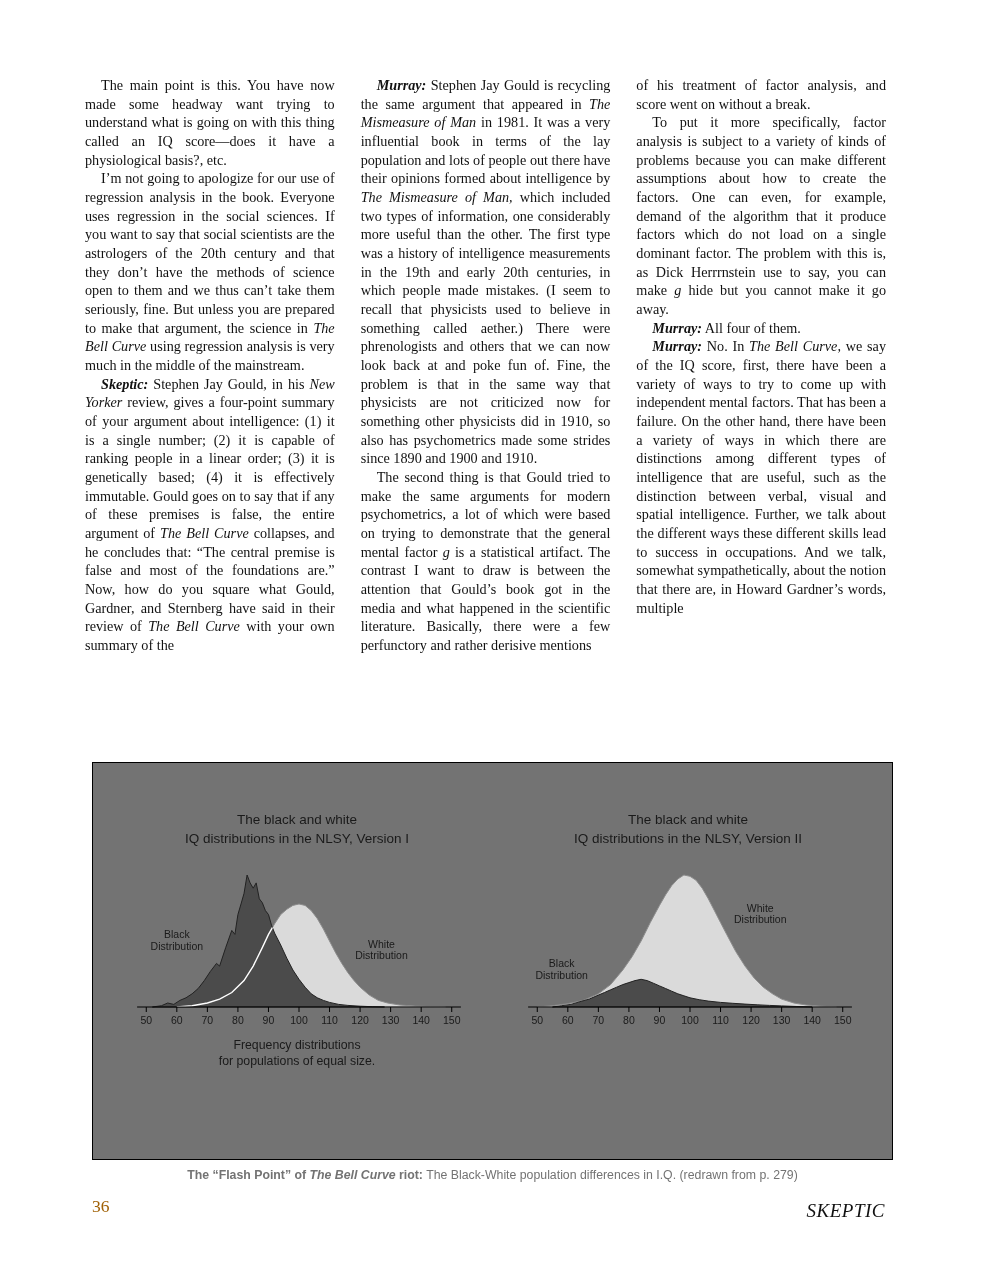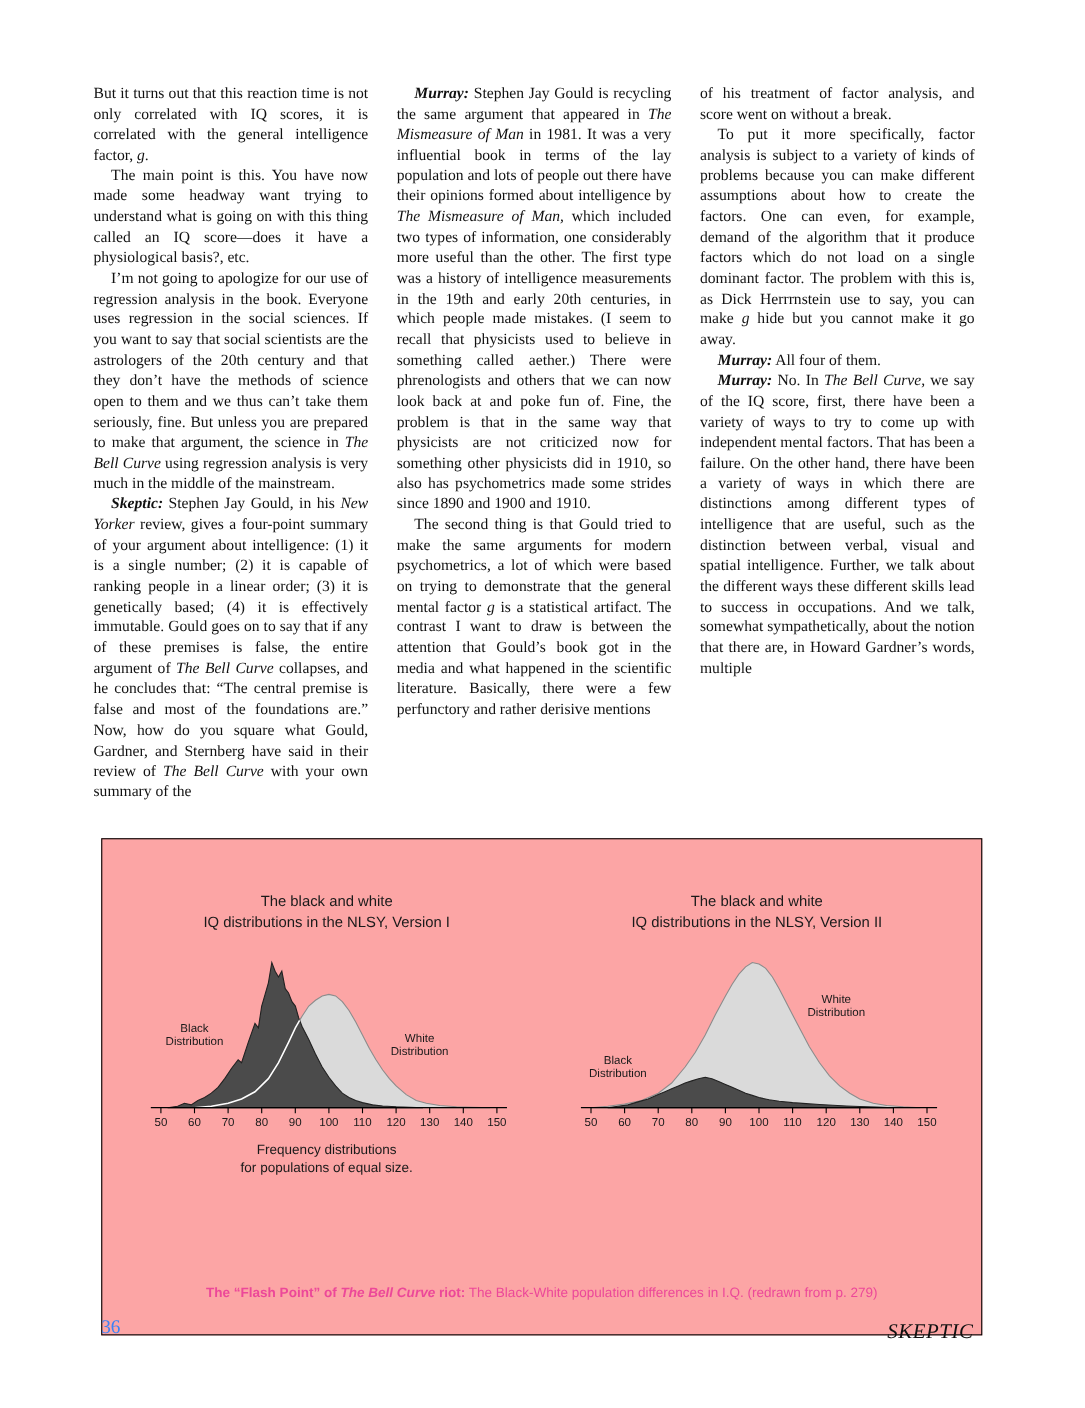--- a/index.html
+++ b/index.html
@@ -15,62 +15,61 @@
   .col{
     flex:1;font-size:14.2px;line-height:1.315;text-align:justify;
     hyphens:auto;-webkit-hyphens:auto;
   }
   .col p{margin:0;text-indent:16px;}
   .col p.noindent{text-indent:0;}
   .col .i{font-style:italic;}
   .col .bi{font-style:italic;font-weight:700;}
 
   .figure-box{
-    position:absolute;left:92px;top:762px;width:801px;height:452px;
-    border:1.5px solid #000;box-sizing:border-box;background:#fca5a5;
+    position:absolute;left:92px;top:762px;width:801px;height:398px;
+    border:1.5px solid #000;box-sizing:border-box;background:#737373;
   }
   .charts-row{
     display:flex;justify-content:space-between;
     padding:48px 28px 0 28px;
   }
   .chart-section{width:352px;}
   .chart-title{
     text-align:center;font-family:"Liberation Sans",sans-serif;
     font-size:13.5px;line-height:1.4;color:#1a1a1a;white-space:pre-line;
     margin-bottom:10px;
   }
   svg.plot{display:block;}
   .tick-label{font-family:"Liberation Sans",sans-serif;font-size:10.5px;fill:#1a1a1a;}
   .dist-label{font-family:"Liberation Sans",sans-serif;font-size:10.5px;fill:#1a1a1a;}
   .chart-caption{
     text-align:center;font-family:"Liberation Sans",sans-serif;
     font-size:12.3px;line-height:1.35;color:#1a1a1a;white-space:pre-line;
   }
   .figure-caption{
     position:absolute;left:92px;top:1168px;width:801px;text-align:center;
-    font-family:"Liberation Sans",sans-serif;font-size:12.3px;color:#ec4899;
+    font-family:"Liberation Sans",sans-serif;font-size:12.3px;color:#737373;
   }
   .figure-caption .b{font-weight:700;}
   .figure-caption .bi{font-weight:700;font-style:italic;}
   .page-number{
-    position:absolute;left:92px;top:1196px;font-size:17.5px;color:#3b82f6;
+    position:absolute;left:92px;top:1196px;font-size:17.5px;color:#a16207;
   }
   .magazine-name{
     position:absolute;right:101px;top:1200px;font-size:19px;
     font-style:italic;color:#111;letter-spacing:0.5px;
   }
 </style>
 </head>
 <body>
 
 <div class="page">
 
   <div class="text-columns">
     <div class="col">
-        <p class="noindent"><span>But it turns out that this reaction time is not only correlated with IQ scores, it is correlated with the general intelligence factor, </span><span class="i">g</span><span>.</span></p>
         <p><span>The main point is this. You have now made some headway want trying to understand what is going on with this thing called an IQ score—does it have a physiological basis?, etc.</span></p>
         <p><span>I’m not going to apologize for our use of regression analysis in the book. Everyone uses regression in the social sciences. If you want to say that social scientists are the astrologers of the 20th century and that they don’t have the methods of science open to them and we thus can’t take them seriously, fine. But unless you are prepared to make that argument, the science in </span><span class="i">The Bell Curve</span><span> using regression analysis is very much in the middle of the mainstream.</span></p>
         <p><span class="bi">Skeptic:</span><span> Stephen Jay Gould, in his </span><span class="i">New Yorker</span><span> review, gives a four-point summary of your argument about intelligence: (1) it is a single number; (2) it is capable of ranking people in a linear order; (3) it is genetically based; (4) it is effectively immutable. Gould goes on to say that if any of these premises is false, the entire argument of </span><span class="i">The Bell Curve</span><span> collapses, and he concludes that: “The central premise is false and most of the foundations are.” Now, how do you square what Gould, Gardner, and Sternberg have said in their review of </span><span class="i">The Bell Curve</span><span> with your own summary of the</span></p>
       </div>
     <div class="col">
         <p><span class="bi">Murray:</span><span> Stephen Jay Gould is recycling the same argument that appeared in </span><span class="i">The Mismeasure of Man</span><span> in 1981. It was a very influential book in terms of the lay population and lots of people out there have their opinions formed about intelligence by </span><span class="i">The Mismeasure of Man,</span><span> which included two types of information, one considerably more useful than the other. The first type was a history of intelligence measurements in the 19th and early 20th centuries, in which people made mistakes. (I seem to recall that physicists used to believe in something called aether.) There were phrenologists and others that we can now look back at and poke fun of. Fine, the problem is that in the same way that physicists are not criticized now for something other physicists did in 1910, so also has psychometrics made some strides since 1890 and 1900 and 1910.</span></p>
         <p><span>The second thing is that Gould tried to make the same arguments for modern psychometrics, a lot of which were based on trying to demonstrate that the general mental factor </span><span class="i">g</span><span> is a statistical artifact. The contrast I want to draw is between the attention that Gould’s book got in the media and what happened in the scientific literature. Basically, there were a few perfunctory and rather derisive mentions</span></p>
       </div>
     <div class="col">
         <p class="noindent"><span>of his treatment of factor analysis, and score went on without a break.</span></p>

